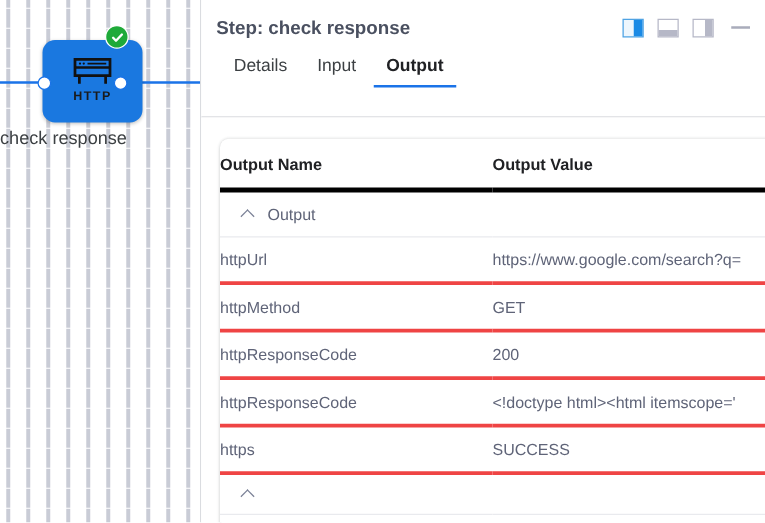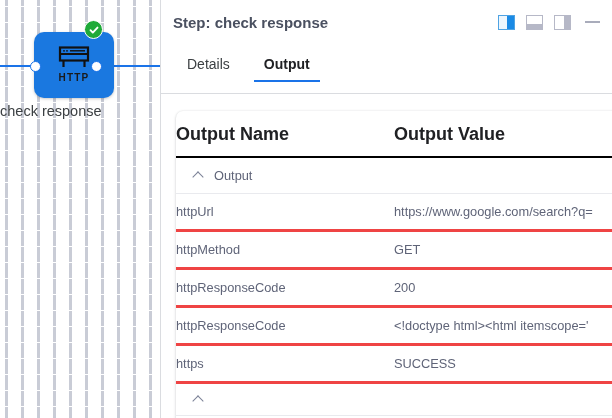--- a/index.html
+++ b/index.html
@@ -202,24 +202,23 @@
     height: 2px;
     background: #a9acbb;
     cursor: pointer;
     margin-left: 3px;
     margin-right: 2px;
   }
 
   .tabs {
     position: relative;
     display: flex;
-    align-items: center;
+    align-items: flex-start;
     height: 50px;
     padding-left: 14px;
-    gap: 10px;
     box-sizing: border-box;
   }
   .tabs::after {
     content: "";
     position: absolute;
     left: 0; right: 0; bottom: 0;
     height: 1px;
     background: #dadce0;
   }
   .tab {
@@ -264,25 +263,25 @@
     overflow: hidden;
   }
 
   table.out-table {
     width: 100%;
     border-collapse: collapse;
     table-layout: fixed;
   }
   table.out-table th {
     text-align: left;
-    font-size: 18px;
+    font-size: 13px;
     font-weight: bold;
     color: #202124;
     padding: 13px 0 11px 0;
-    border-bottom: 2px solid #000000;
+    border-bottom: 4px solid #000000;
     font-family: "Liberation Sans", sans-serif;
     white-space: nowrap;
   }
   th.col-name { width: 218px; padding-left: 18px; }
   th.col-value { padding-left: 4px; }
 
   table.out-table td {
     font-size: 12.8px;
     color: #5f6478;
     padding: 10px 0 10px 0;
@@ -381,20 +380,21 @@
         </div>
         <div class="layout-icon li-right">
           <span class="fill"></span>
         </div>
         <div class="minimize-icon"></div>
       </div>
     </div>
 
     <div class="tabs">
       <div class="tab">Details</div>
+      <div class="tab">Input</div>
       <div class="tab active">Output</div>
     </div>
 
     <div class="panel-body">
       <div class="card">
         <table class="out-table">
           <thead>
             <tr>
               <th class="col-name">Output Name</th>
               <th class="col-value">Output Value</th>

